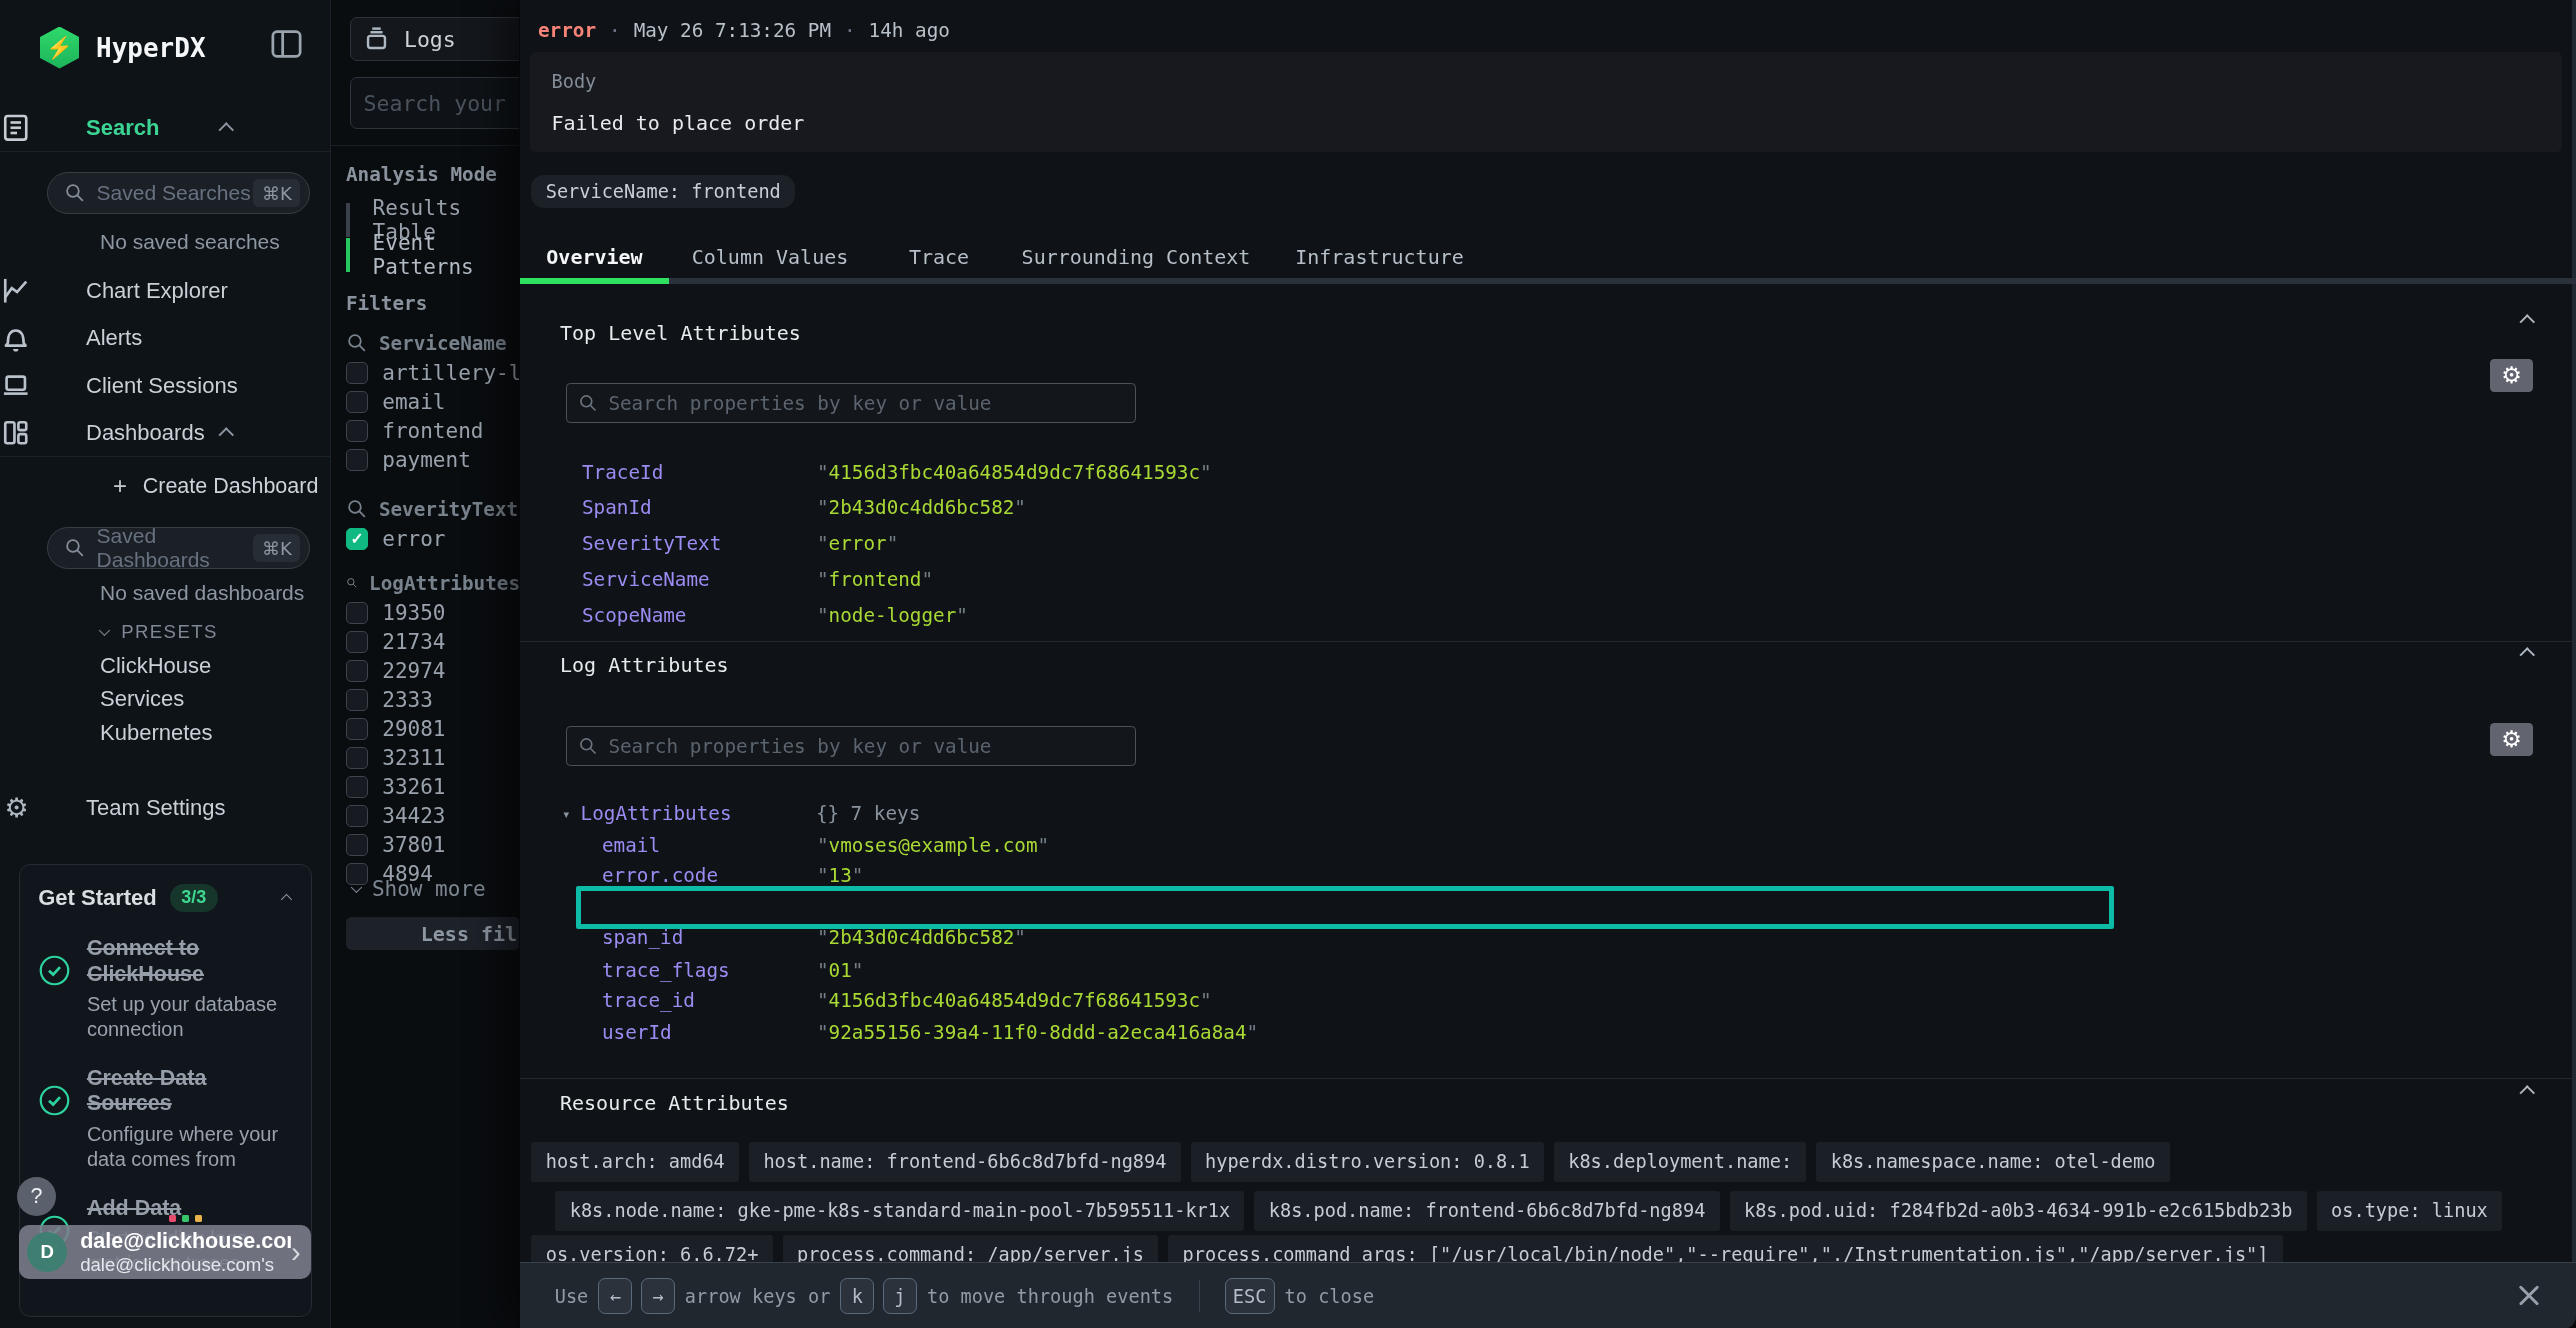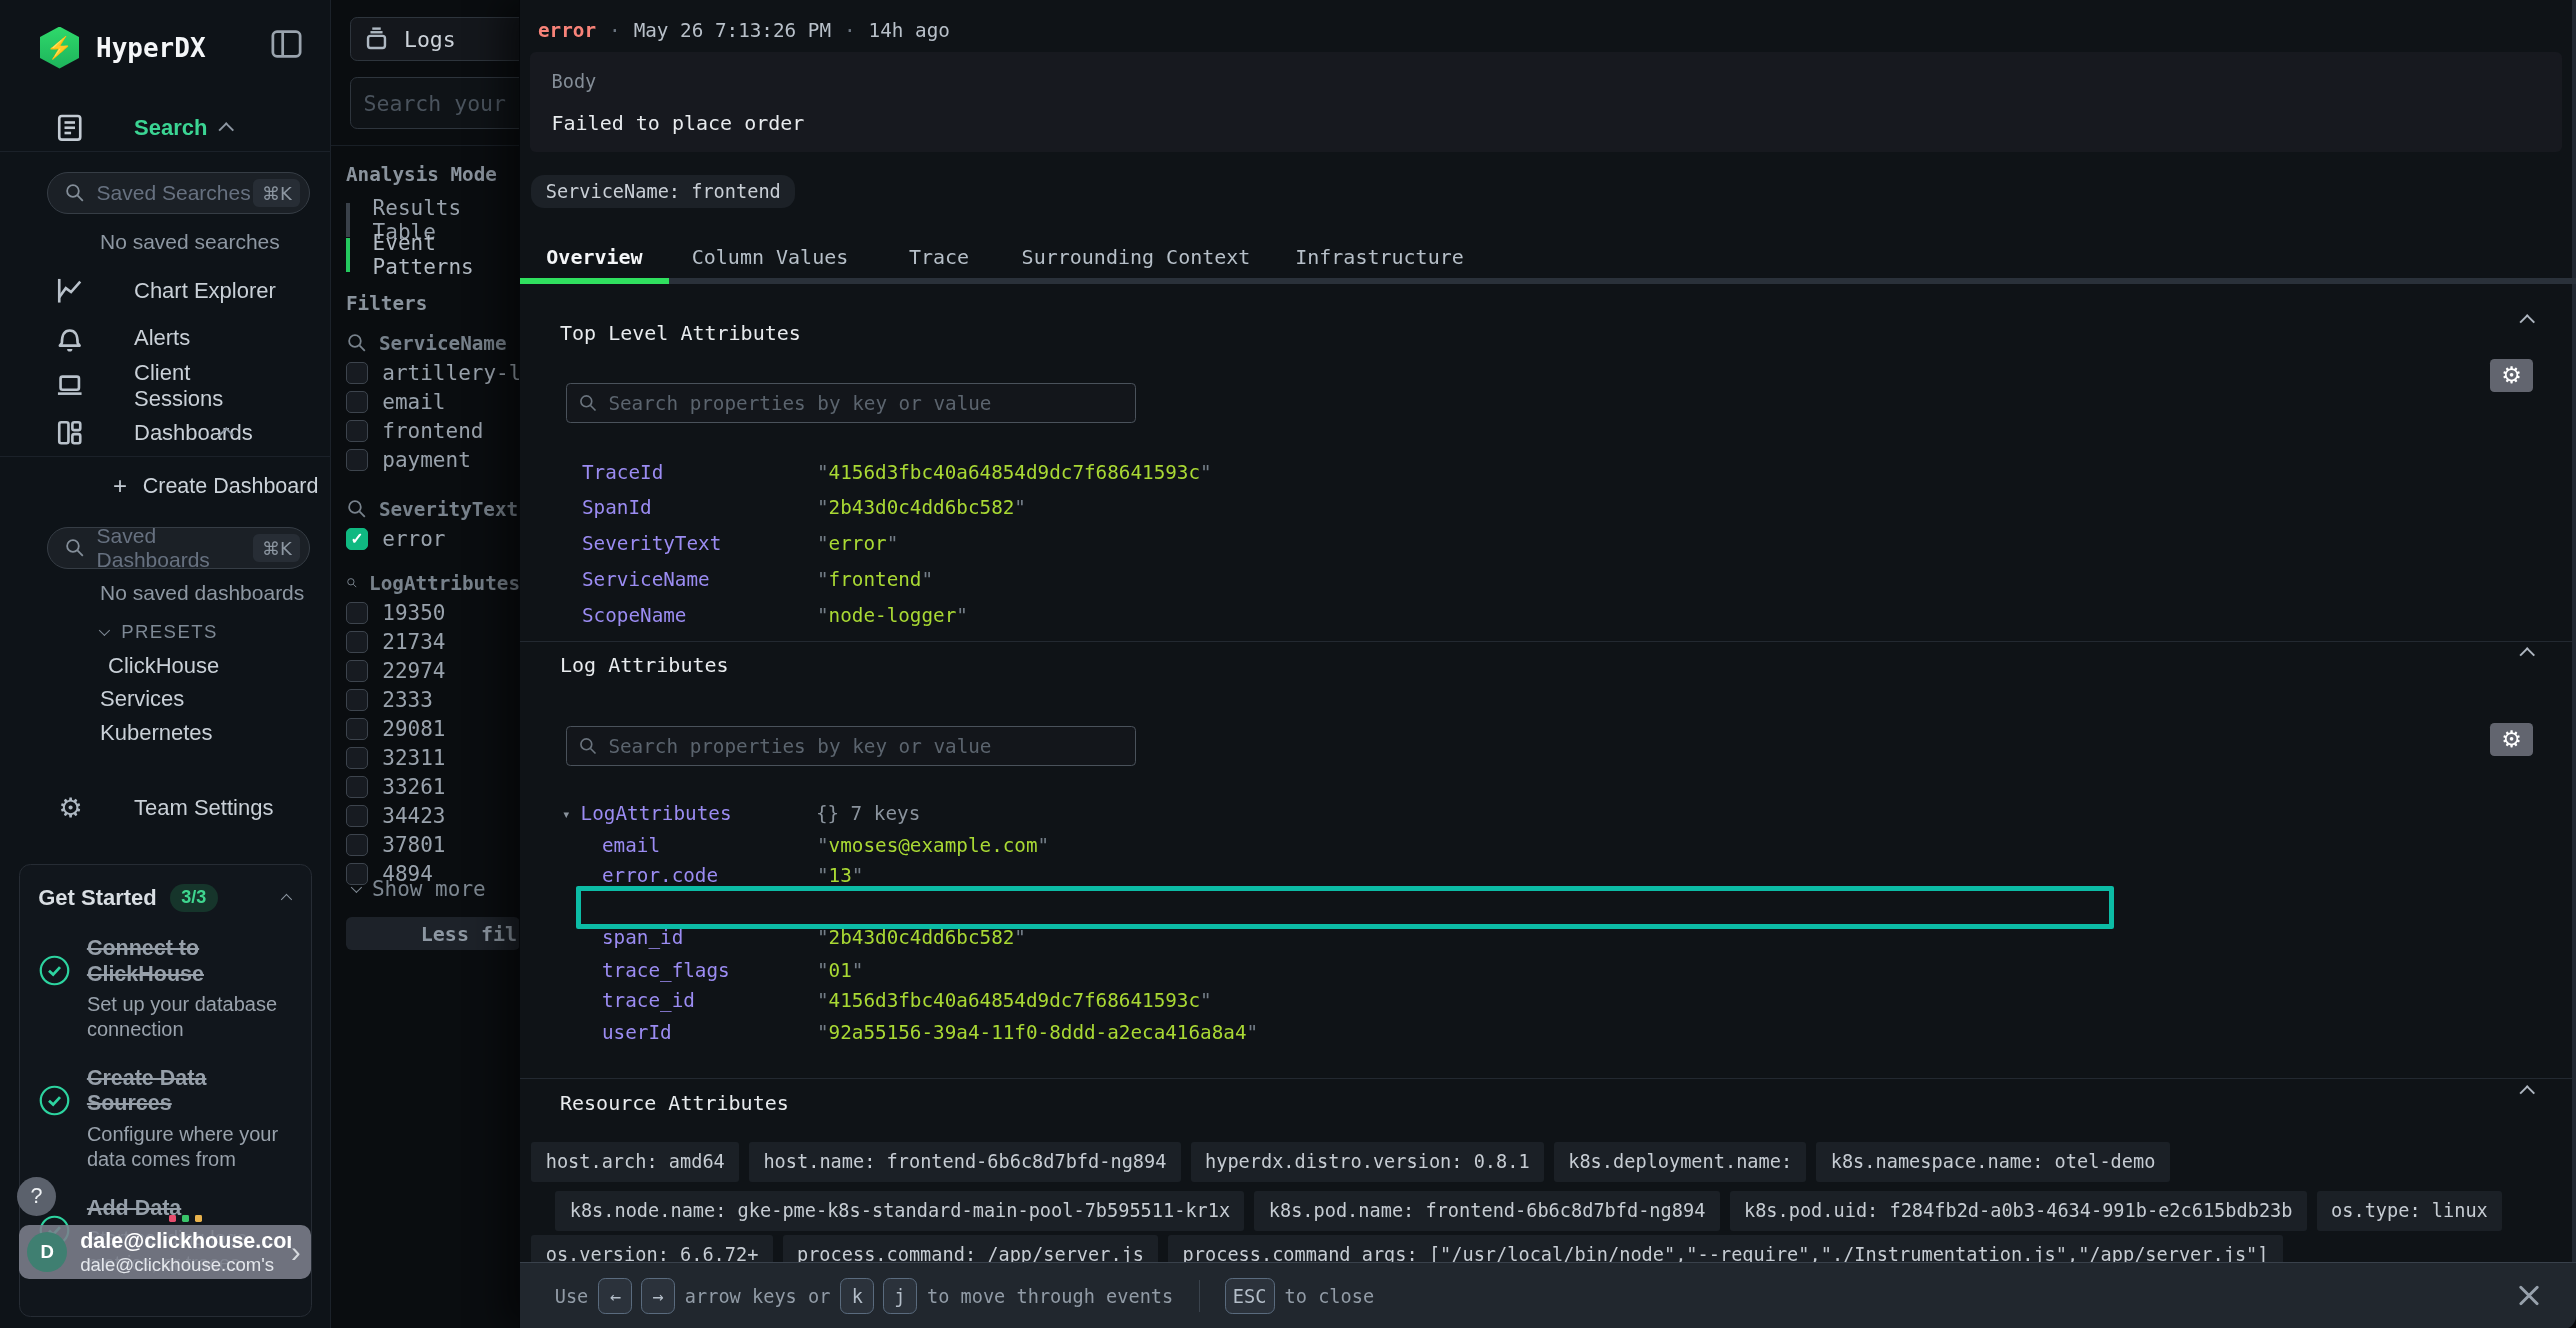--- a/index.html
+++ b/index.html
@@ -19,21 +19,21 @@
   #sidebar { position:absolute; left:0; top:0; width:331px; height:1328px;
              background:#0e1318; border-right:1.4px solid #1c222a; z-index:10; }
   #logo-row { position:absolute; left:40px; top:26px; height:43px; display:flex; align-items:center; gap:17px; }
   #logo-badge { width:39px; height:42px; background:linear-gradient(180deg,#2fd96b,#1db35b);
                 clip-path:polygon(50% 0,100% 25%,100% 75%,50% 100%,0 75%,0 25%);
                 display:flex; align-items:center; justify-content:center;
                 color:#071008; font-size:21.5px; }
   #logo-name { font-family:"DejaVu Sans Mono",monospace; font-weight:bold; font-size:26px; color:#f4f6f8; }
   #panel-toggle { position:absolute; right:27px; top:29px; color:#9aa4ae; cursor:pointer; }
   .nav-item { position:absolute; left:0; width:277px; height:37px; display:flex; align-items:center;
-              padding-left:54px; font-size:22px; color:#c9d0d7; cursor:pointer; }
+              font-size:22px; color:#c9d0d7; cursor:pointer;gap:6px; }
   .nav-item .nicon { width:33px; margin-right:47px; color:#b9c2cb; flex:0 0 auto; }
   .nav-item .nav-chev { position:absolute; right:44px; color:#8d97a2; }
   #nav-search { top:109px; } #nav-search .nav-label { color:#3bd493; font-weight:bold; }
   #nav-search .nicon { color:#c3cbd3; }
   .sb-divider { position:absolute; left:0; width:331px; height:1.4px; background:#1b2129; }
   #div1 { top:151px; } #div2 { top:456px; }
   .pill { position:absolute; left:47px; width:263px; height:42px; border-radius:21px;
           background:#1b2026; border:1.4px solid #363d45; display:flex; align-items:center; cursor:text; }
   .pill .mag { margin-left:15.7px; color:#848e99; }
   .pill .ph { margin-left:11.4px; font-size:21px; color:#677180; flex:1 1 auto; }
@@ -42,21 +42,21 @@
   #pill1 { top:172px; } #pill2 { top:527px; }
   .empty-note { position:absolute; left:100px; font-size:21px; color:#8d97a2; }
   #empty1 { top:230px; } #empty2 { top:581px; }
   #nav-chart { top:272px; } #nav-alerts { top:319px; } #nav-sessions { top:367px; } #nav-dash { top:414px; }
   #create-dash { position:absolute; left:113px; top:472px; display:flex; align-items:center; gap:15.7px;
                  font-size:21.5px; color:#ccd3da; cursor:pointer; }
   #create-dash .plus { font-size:24px; color:#c3cbd3; }
   #presets-row { position:absolute; left:99px; top:621px; display:flex; align-items:center; gap:14.3px;
                  font-size:18.6px; letter-spacing:1.4px; color:#7e8995; cursor:pointer; }
   .preset-item { position:absolute; left:100px; font-size:22px; color:#c9d0d7; cursor:pointer; }
-  #preset-clickhouse { top:653px;margin-left:8px; } #preset-services { top:686px; } #preset-kubernetes { top:720px; }
+  #preset-clickhouse { top:653px; } #preset-services { top:686px; } #preset-kubernetes { top:720px; }
   #nav-team { top:789px; }
   #nav-team .nicon { font-size:27px; color:#aeb8c2; width:33px; text-align:center; }
 
   #gs-card { position:absolute; left:18.6px; top:864px; width:293px; height:453px;
              background:#11161c; border:1.4px solid #262c34; border-radius:11.4px; padding:18.6px 18.6px 0 18.6px; }
   #gs-head { display:flex; align-items:center; gap:13px; }
   #gs-title { font-size:22px; font-weight:bold; color:#d9dee3; }
   #gs-badge { background:#16352b; color:#3fd68f; font-weight:bold; font-size:18px;
               border-radius:715px; padding:3.6px 11.4px; }
   #gs-head .chev { margin-left:auto; color:#8d97a2; }

